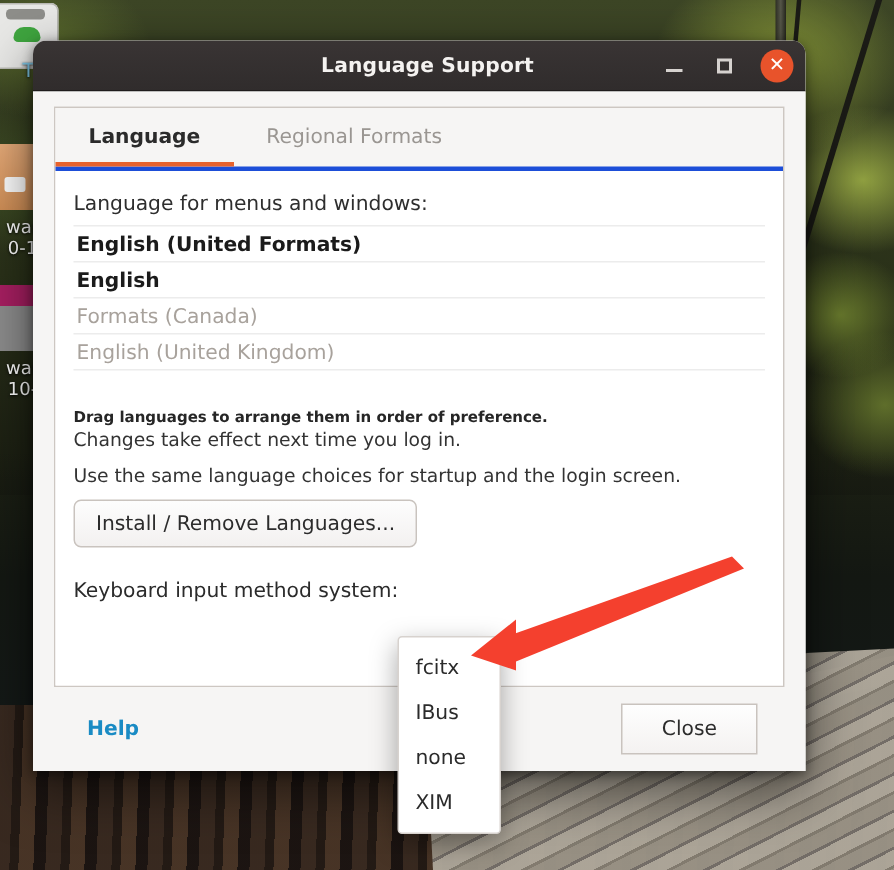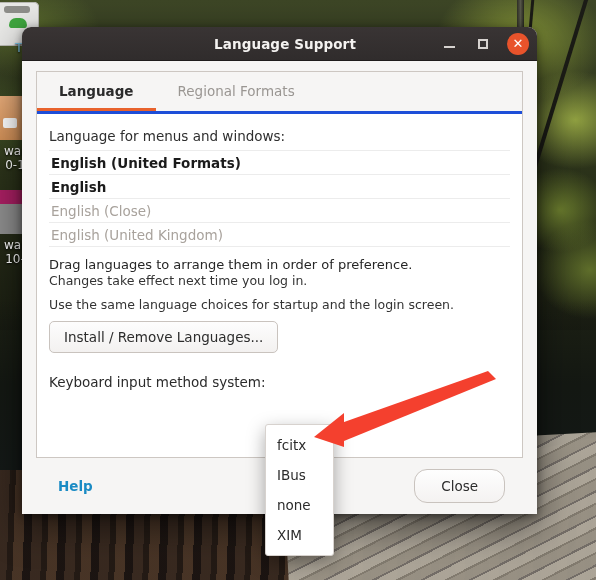--- a/index.html
+++ b/index.html
@@ -267,24 +267,24 @@
     align-items: center;
     padding-left: 2px;
     font-size: 13.5px;
     border-bottom: 1px solid #ececec;
     cursor: pointer;
   }
   .lang-row.enabled { color: #1b1b1b; font-weight: bold; }
   .lang-row.disabled { color: #a8a29c; }
 
   .hint-strong {
-    font-size: 13px;
-    font-weight: normal;
+    font-size: 10px;
+    font-weight: bold;
     color: #262626;
-    margin-top: 0;
+    margin-top: 16px;
   }
   .hint {
     font-size: 12.5px;
     color: #333333;
     margin-top: 1px;
   }
 
   .gbutton {
     align-self: flex-start;
     margin-top: 9px;
@@ -337,21 +337,21 @@
     color: #1a8bc4;
     cursor: pointer;
     font-weight: bold;
   }
   #close-button {
     padding: 8px 26px;
     font-size: 13.5px;
     color: #2c2c2c;
     background: linear-gradient(180deg,#fefefe,#f4f2f1);
     border: 1px solid #c9c3be;
-    border-radius: 13px;
+    border-radius: 0;
     cursor: pointer;
     font-family: inherit;
   }
 
   
   #ime-popup {
     position: absolute;
     left: 265px;
     top: 424px;
     width: 69px;
@@ -443,21 +443,21 @@
           <div class="tab">Regional Formats</div>
         </div>
 
         <div id="tab-content">
 
           <div class="section-label">Language for menus and windows:</div>
 
           <div id="lang-list">
             <div class="lang-row enabled">English (United Formats)</div>
             <div class="lang-row enabled">English</div>
-            <div class="lang-row disabled">English (Close)</div>
+            <div class="lang-row disabled">Formats (Canada)</div>
             <div class="lang-row disabled">English (United Kingdom)</div>
           </div>
 
           <div class="hint-strong">Drag languages to arrange them in order of preference.</div>
           <div class="hint">Changes take effect next time you log in.</div>
 
 
           <div class="note">Use the same language choices for startup and the login screen.</div>
 
           <button class="gbutton">Install / Remove Languages...</button>

